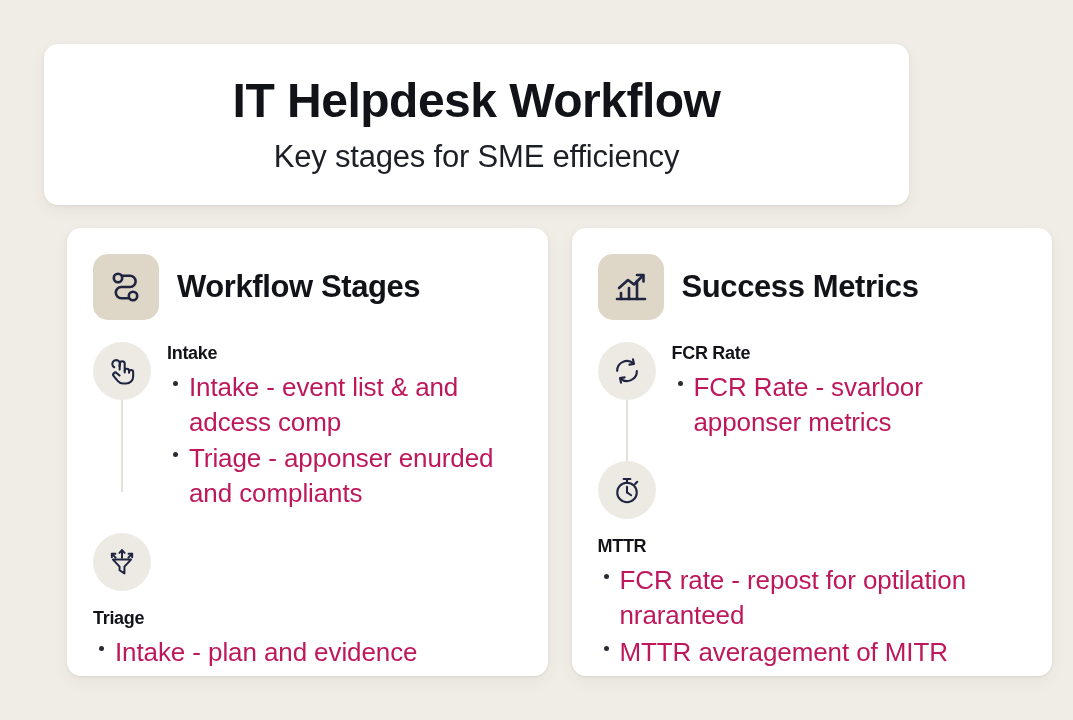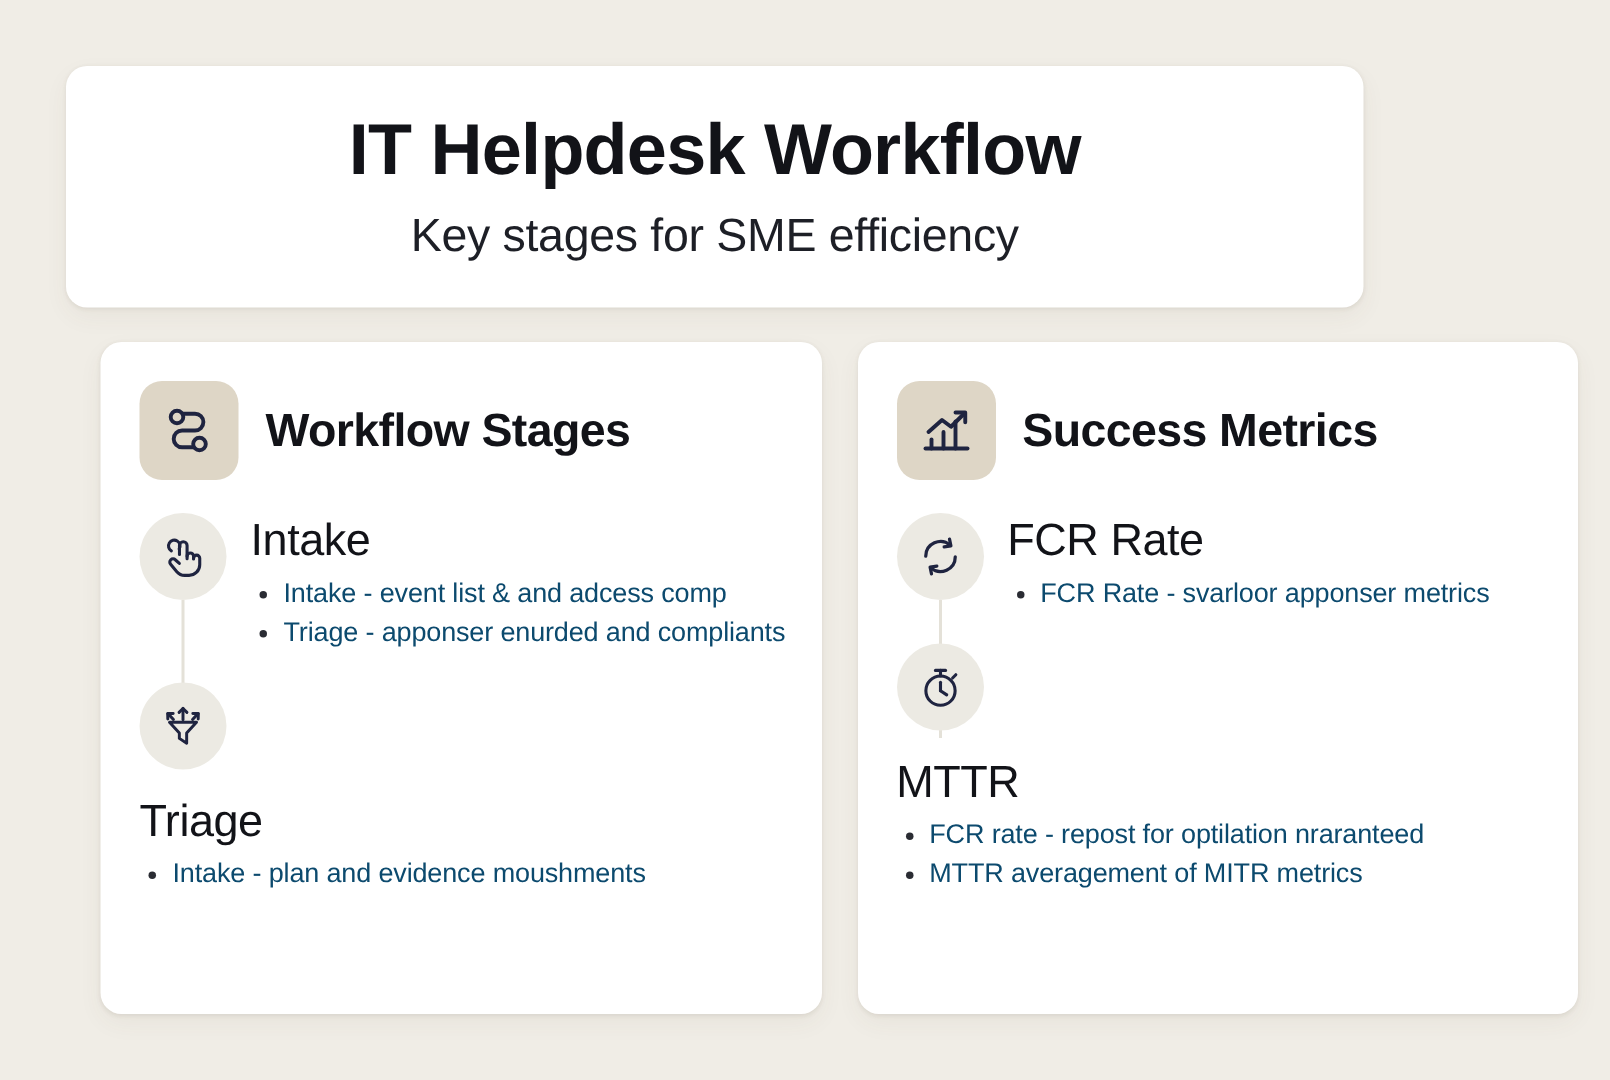--- a/index.html
+++ b/index.html
@@ -151,40 +151,40 @@
     width: 2px;
     height: 92px;
     margin-left: -1px;
     background: #e4e1d8;
     z-index: 1;
   }
 
   .stage-body { padding-top: 2px; flex: 1 1 auto; }
 
   .stage-name {
-    font-size: 30px;
-    font-weight: 400;
+    font-size: 18px;
+    font-weight: 700;
     letter-spacing: -0.3px;
     color: #121318;
     line-height: 1.1;
     margin-bottom: 6px;
   }
 
   .bullets {
     list-style: none;
     padding-left: 0;
     margin: 0;
   }
 
   .bullets li {
     position: relative;
     padding-left: 22px;
-    font-size: 18px;
+    font-size: 26px;
     line-height: 1.34;
-    color: #0c4a6e;
+    color: #be185d;
     margin-bottom: 2px;
     letter-spacing: -0.1px;
   }
 
   .bullets li::before {
     content: "";
     position: absolute;
     left: 6px;
     top: 11px;
     width: 5px;

